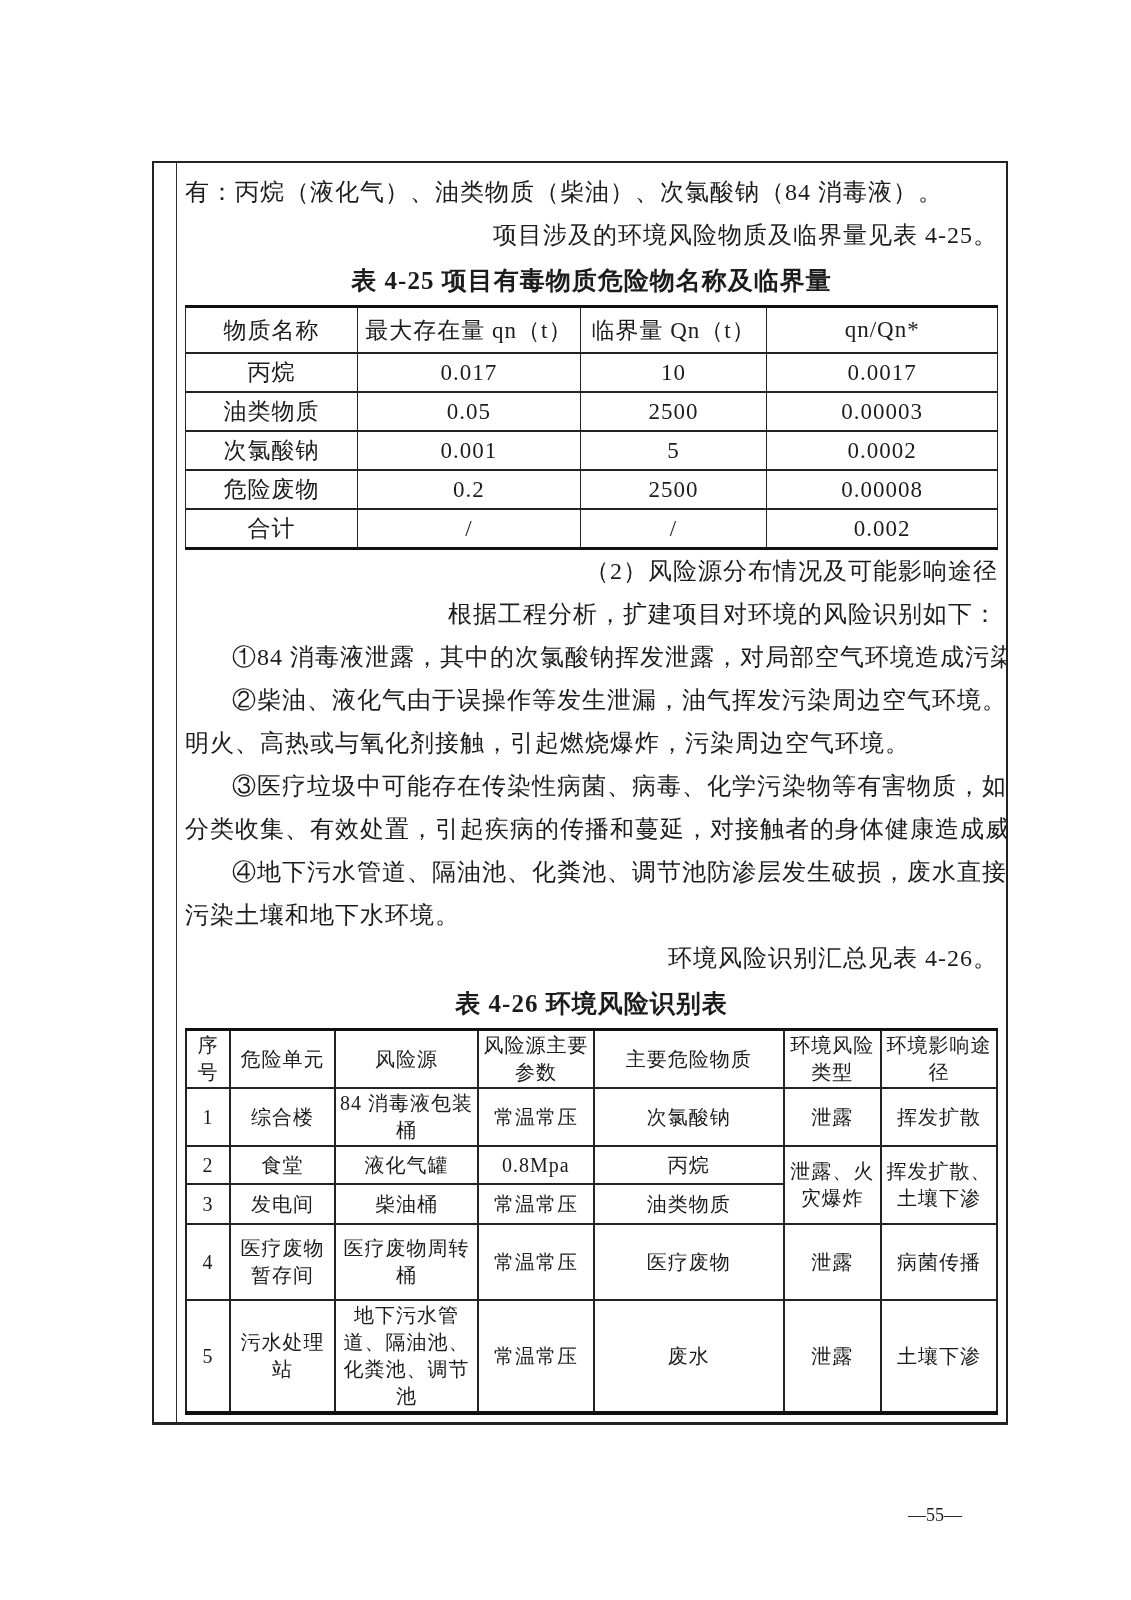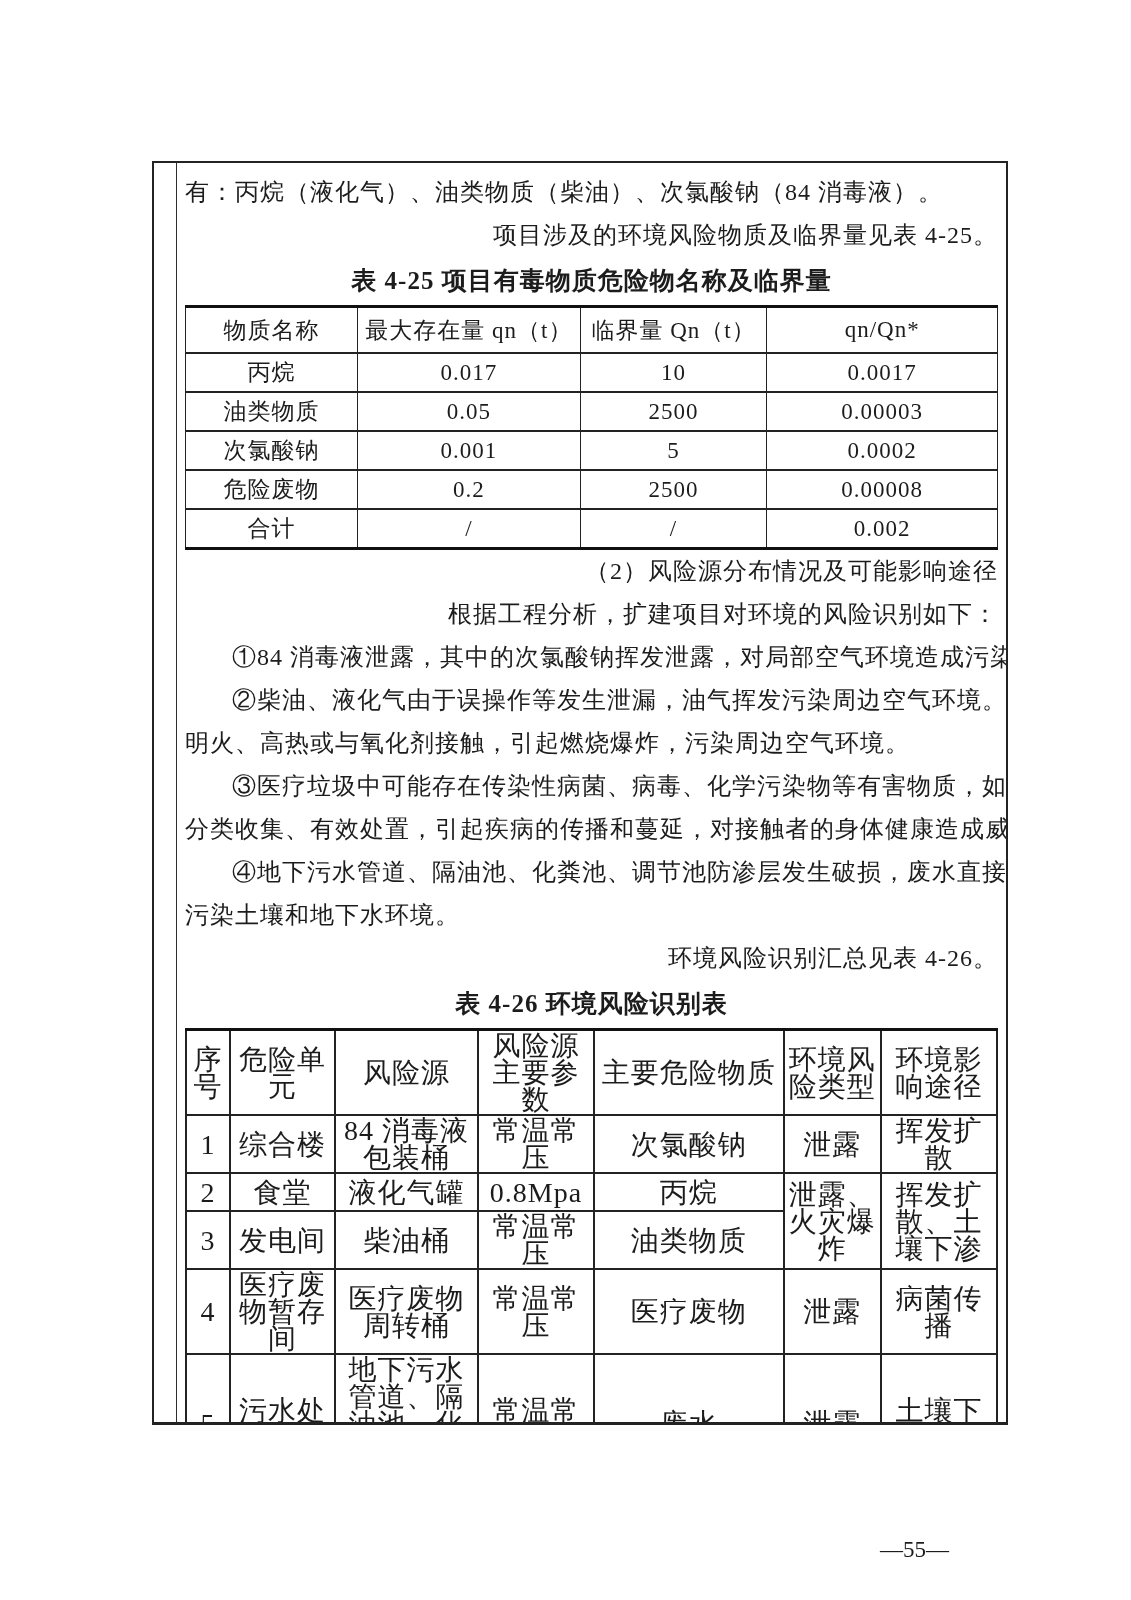--- a/index.html
+++ b/index.html
@@ -31,31 +31,31 @@
   .t25{font-size:23px;}
   .t25 th,.t25 td{
     border-left:1px solid #232323;border-right:1px solid #232323;
     border-top:2px solid #232323;border-bottom:2px solid #232323;
     text-align:center;vertical-align:middle;padding:0 4px;font-weight:normal;
     letter-spacing:1px;
   }
   .t25{border-top:3px solid #111;border-bottom:3px solid #111;padding-left:19px;}
   .t25 th{height:44px;}
   .t25 td{height:37px;}
-  .t26{font-size:28px;margin-top:2px;}
+  .t26{font-size:20px;margin-top:2px;}
   .t26 th,.t26 td{
     border-left:2px solid #232323;border-right:2px solid #232323;
     border-top:2px solid #232323;border-bottom:2px solid #232323;
     text-align:center;vertical-align:middle;padding:1px 3px;font-weight:normal;
     line-height:27px;letter-spacing:1px;
   }
   .t26{border-top:3px solid #111;border-bottom:4px solid #111;}
   .page-number{
-    position:absolute;top:1537px;left:880px;width:110px;
-    font-size:23px;text-align:left;letter-spacing:0;
+    position:absolute;top:1505px;left:880px;width:110px;
+    font-size:18px;text-align:center;letter-spacing:0;
   }
 </style>
 </head>
 <body>
 
 <div class="frame">
   <div class="gutter"></div>
   <div class="content">
 
     <p class="line">有：丙烷（液化气）、油类物质（柴油）、次氯酸钠（84 消毒液）。</p>

